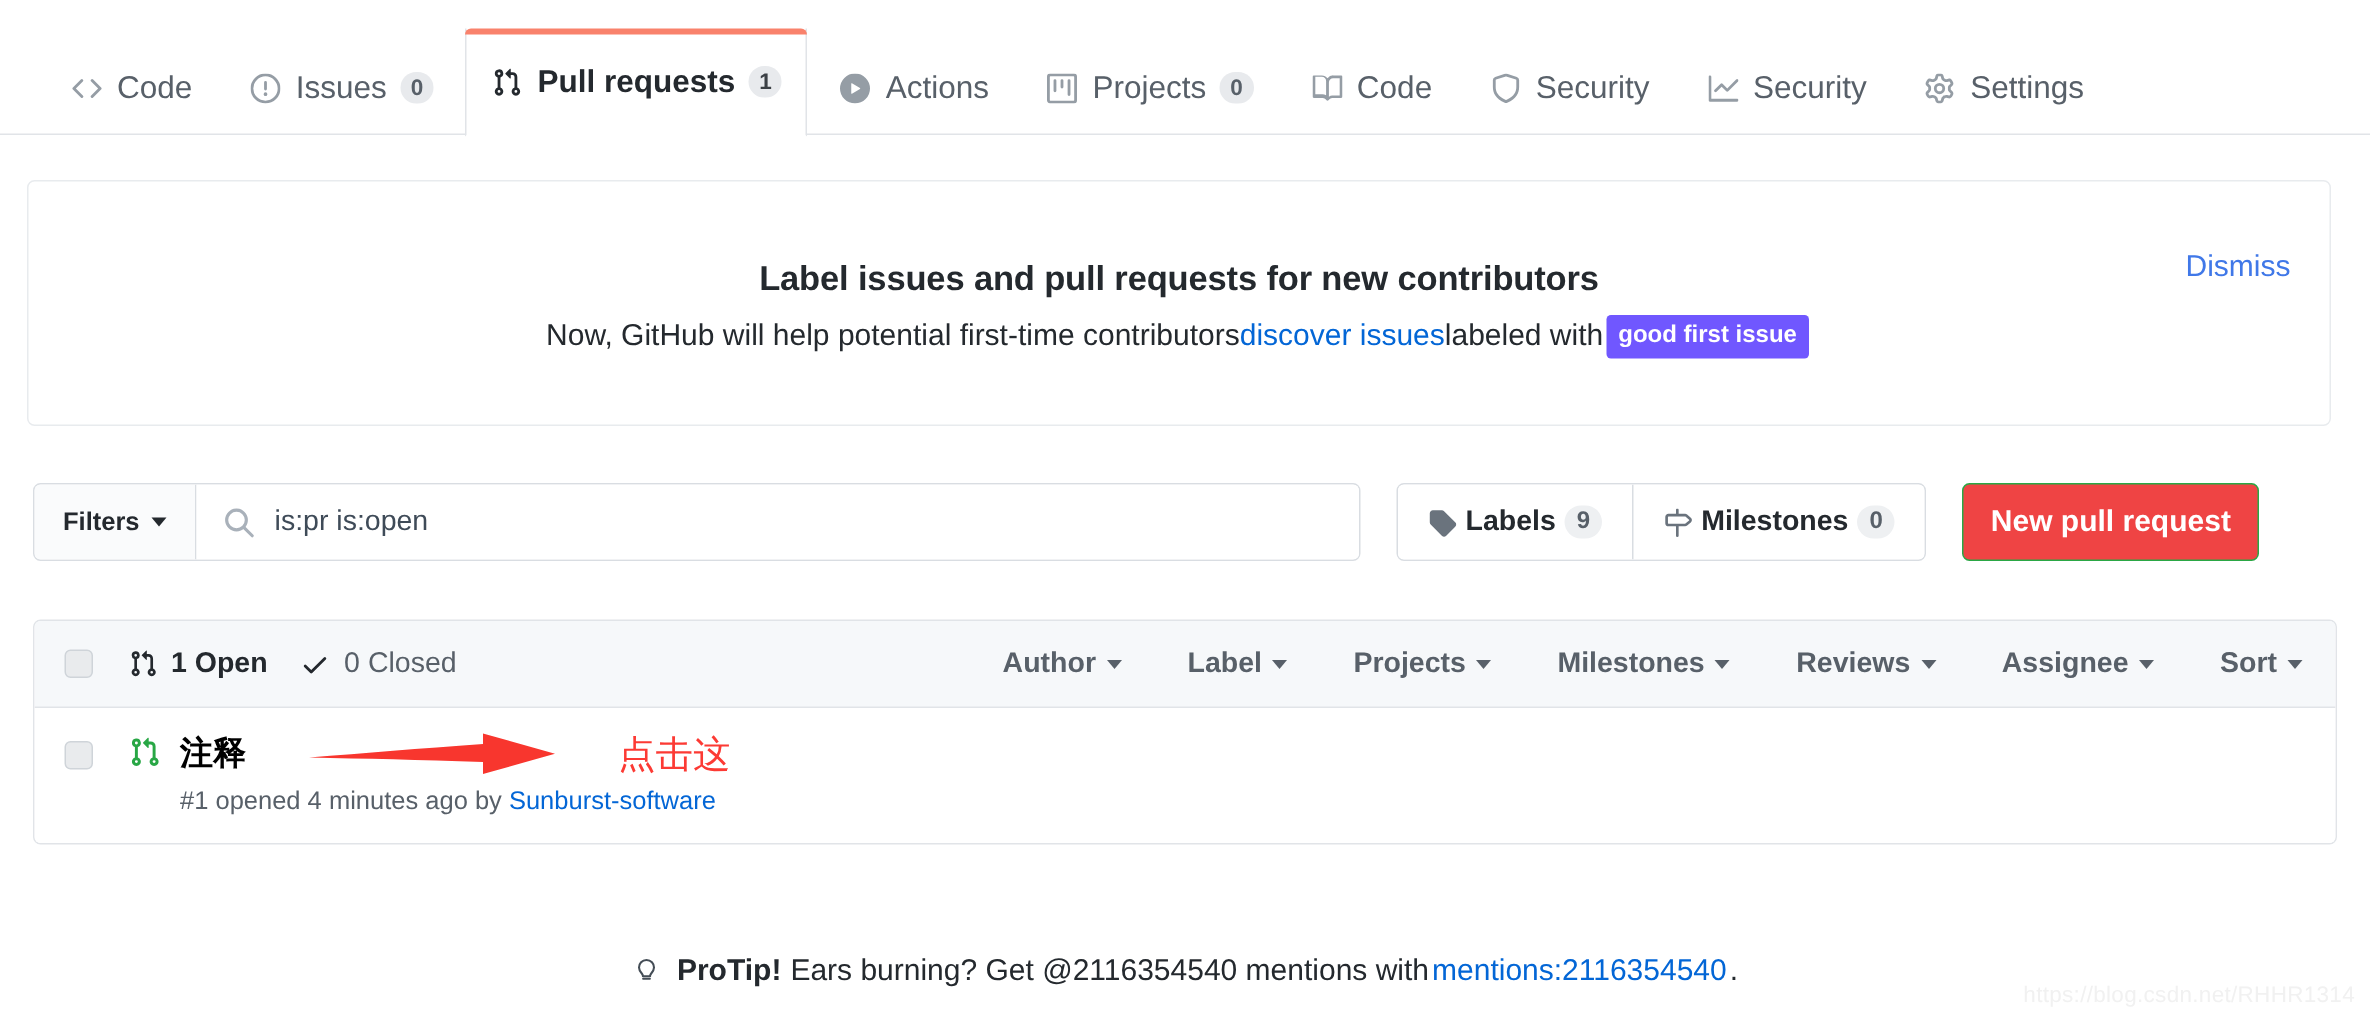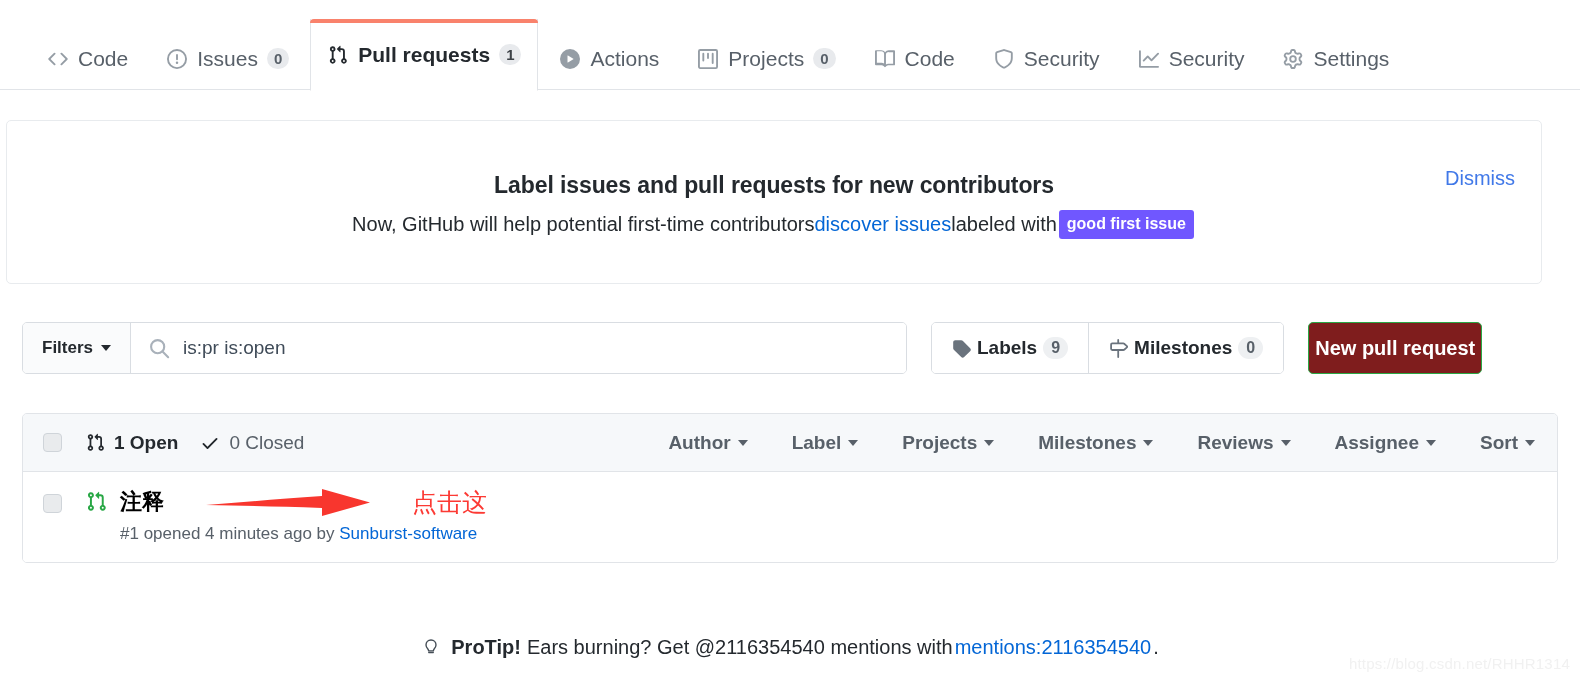--- a/index.html
+++ b/index.html
@@ -96,21 +96,21 @@
     text-align: center;
     color: #586069;
     background: #e8eaed;
     border-radius: 11px;
   }
   .nav-item.active .counter { background: #e8eaed; color: #3c4146; }
 
   
   .banner {
     position: absolute;
-    left: 6px;
+    left: 18px;
     top: 120px;
     width: 1536px;
     height: 164px;
     border: 1px solid #e8ebee;
     border-radius: 5px;
     background: #ffffff;
   }
   .banner-inner {
     position: relative;
     height: 100%;
@@ -243,22 +243,22 @@
     background: #eef0f2;
     border-radius: 11px;
     padding: 2px 8px;
     line-height: 18px;
   }
   .newpr-btn {
     margin-left: 24px;
     height: 52px;
     display: flex;
     align-items: center;
-    padding: 0 6px;
-    background: #7f1d1d;
+    padding: 0 18px;
+    background: #ef4444;
     border: 1px solid #2aa745;
     border-radius: 5px;
     color: #ffffff;
     font-size: 20px;
     font-weight: 700;
     cursor: pointer;
     white-space: nowrap;
   }
 
   

